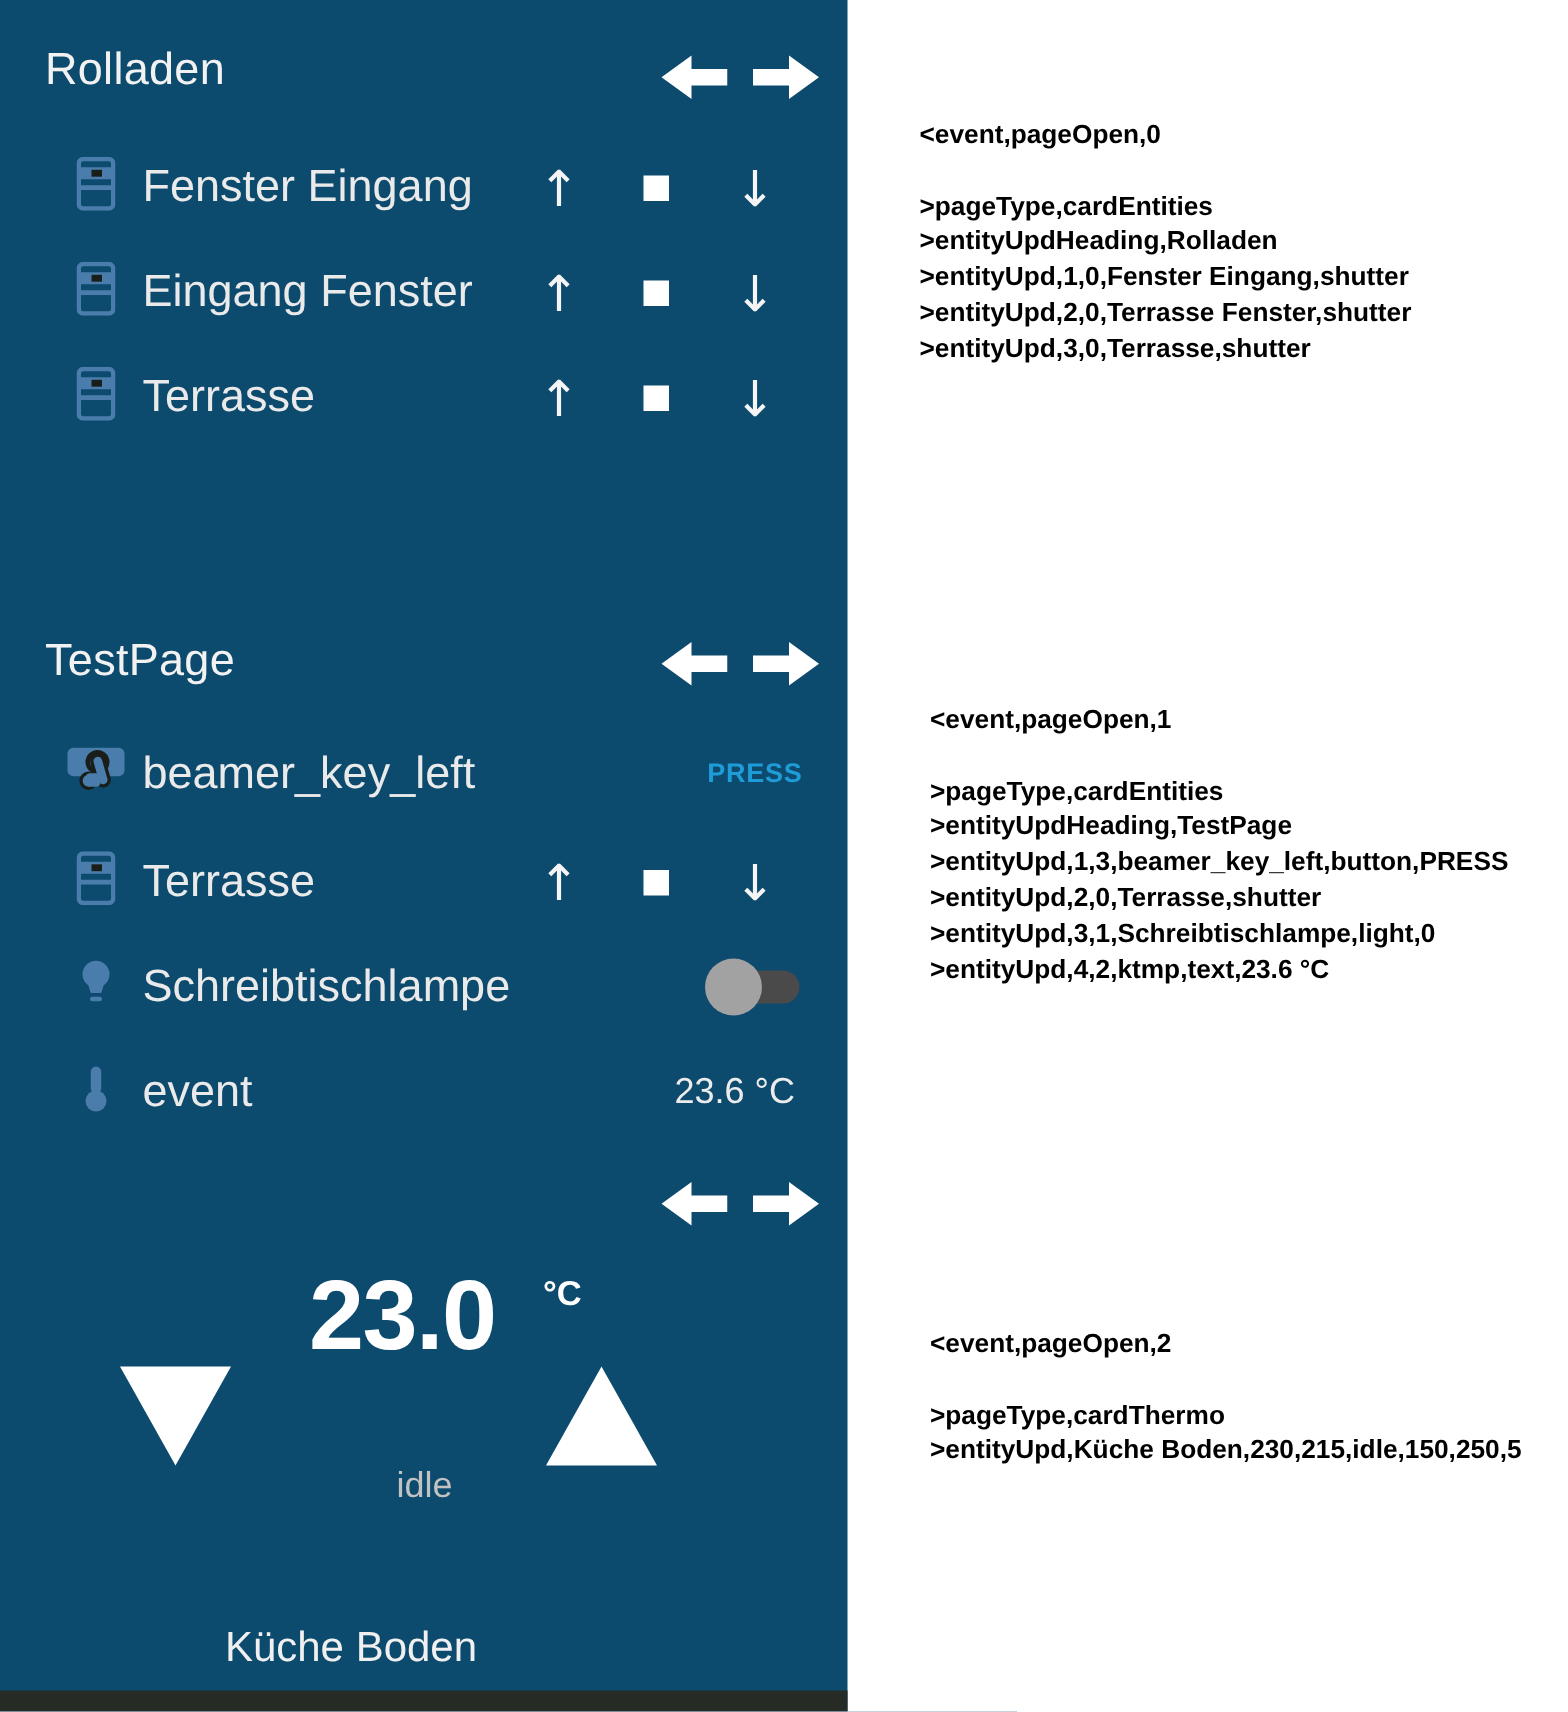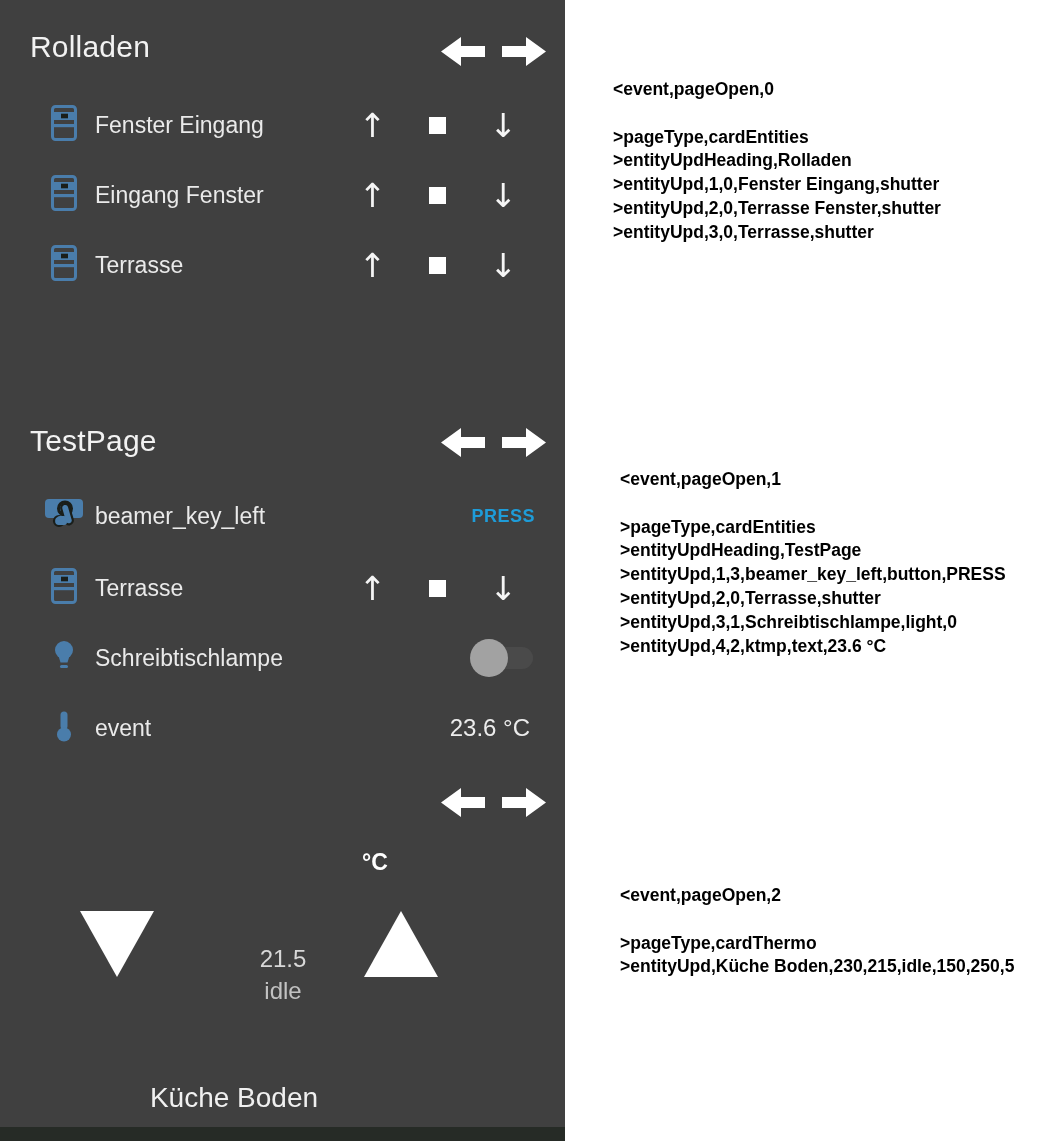--- a/index.html
+++ b/index.html
@@ -1,33 +1,33 @@
 <!DOCTYPE html>
 <html><head>
 <meta charset="utf-8">
 <style>
   * { margin:0; padding:0; box-sizing:border-box; }
   body { font-family:"Liberation Sans", sans-serif; }
   .page { position:relative; width:1045px; height:1141px; background:#ffffff; overflow:hidden; }
 
   
-  .panel { position:absolute; left:0; top:0; width:565px; height:1141px; background:#404040; }
+  .panel { position:absolute; left:0; top:0; width:565px; height:1141px; background:#0c4a6e; }
   .panel-bottom-strip { position:absolute; left:0; bottom:0; width:565px; height:14px; background:#262b26; }
 
   .card-title { position:absolute; left:30px; font-size:30px; color:#f2f2f2; letter-spacing:0.2px; }
 
   .nav-arrows { position:absolute; width:110px; height:33px; }
   .nav-btn { position:absolute; top:0; width:45px; height:33px; background:transparent; border:none; cursor:pointer; padding:0; }
   .nav-btn svg { display:block; }
   .nav-left { left:0; }
   .nav-right { left:62px; }
 
   .row { position:absolute; left:0; width:565px; height:70px; }
   .row .icon { position:absolute; left:42px; top:50%; transform:translateY(-50%); width:44px; display:flex; justify-content:center; align-items:center; }
-  .row .label { position:absolute; left:95px; top:50%; transform:translateY(-50%); font-size:23px; color:#eaeaea;text-align:center; }
+  .row .label { position:absolute; left:95px; top:50%; transform:translateY(-50%); font-size:30px; color:#eaeaea;text-align:center; }
 
   .controls { position:absolute; left:340px; top:0; width:196px; height:70px; display:flex; }
   .ctl { flex:1; background:transparent; border:none; color:#f5f5f5; font-family:"DejaVu Sans", sans-serif; font-size:33px; cursor:pointer; display:flex; align-items:center; justify-content:center; padding:0; }
   .ctl .sq { width:17px; height:17px; background:#ffffff; }
 
   .press-btn { position:absolute; right:30px; top:50%; transform:translateY(-50%); background:transparent; border:none; color:#1e9cd8; font-size:18px; font-weight:700; letter-spacing:0.5px; cursor:pointer; font-family:"Liberation Sans", sans-serif; }
   .value-text { position:absolute; right:35px; top:50%; transform:translateY(-50%); font-size:24px; color:#ececec; }
 
   .toggle { position:absolute; right:32px; top:50%; transform:translateY(-50%); width:63px; height:38px; cursor:pointer; }
   .toggle .track { position:absolute; left:17px; top:8px; width:46px; height:22px; border-radius:11px; background:#4a4a4a; }
@@ -222,26 +222,26 @@
     <polygon points="45,11 21,11 21,2 1,16.5 21,31 21,22 45,22" fill="#ffffff"></polygon>
   </svg>
 </span></button>
       <button class="nav-btn nav-right"><span>
   <svg width="45" height="33" viewBox="0 0 45 33">
     <polygon points="0,11 24,11 24,2 44,16.5 24,31 24,22 0,22" fill="#ffffff"></polygon>
   </svg>
 </span></button>
     </div>
 
+    <div class="thermo-temp">23.0</div>
     <div class="thermo-unit">°C</div>
 
     <button class="tri-btn tri-down"></button>
     <button class="tri-btn tri-up"></button>
 
-    <div class="thermo-target">21.5</div>
     <div class="thermo-state">idle</div>
     <div class="thermo-name">Küche Boden</div>
 
     <div class="panel-bottom-strip"></div>
   </div>
 
   <div class="log-block log-1">&lt;event,pageOpen,0
 
 &gt;pageType,cardEntities
 &gt;entityUpdHeading,Rolladen

